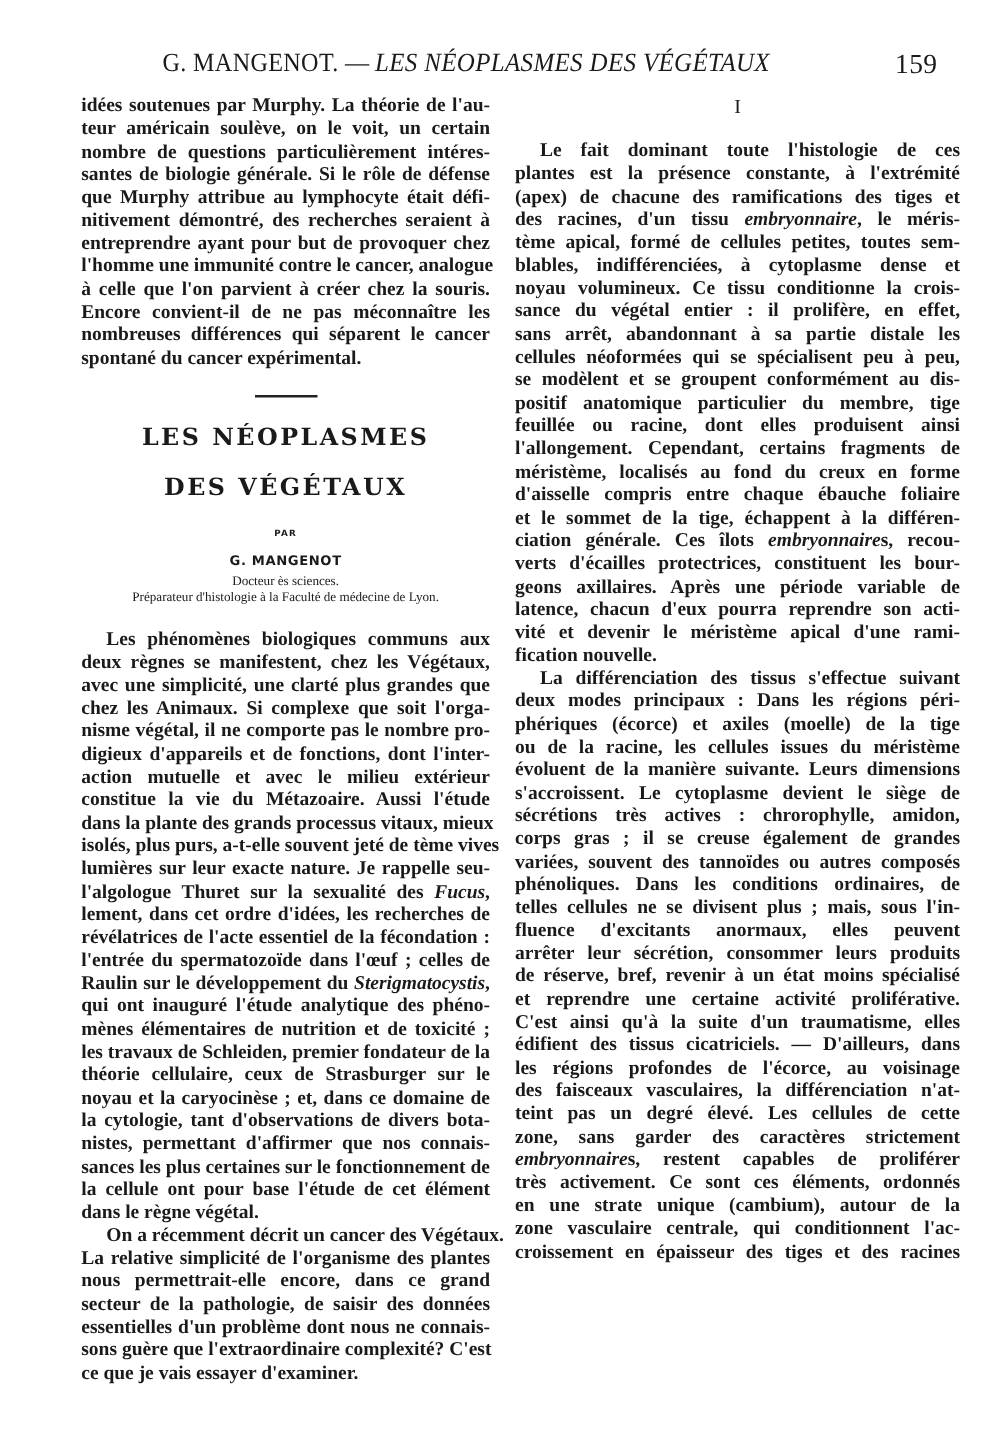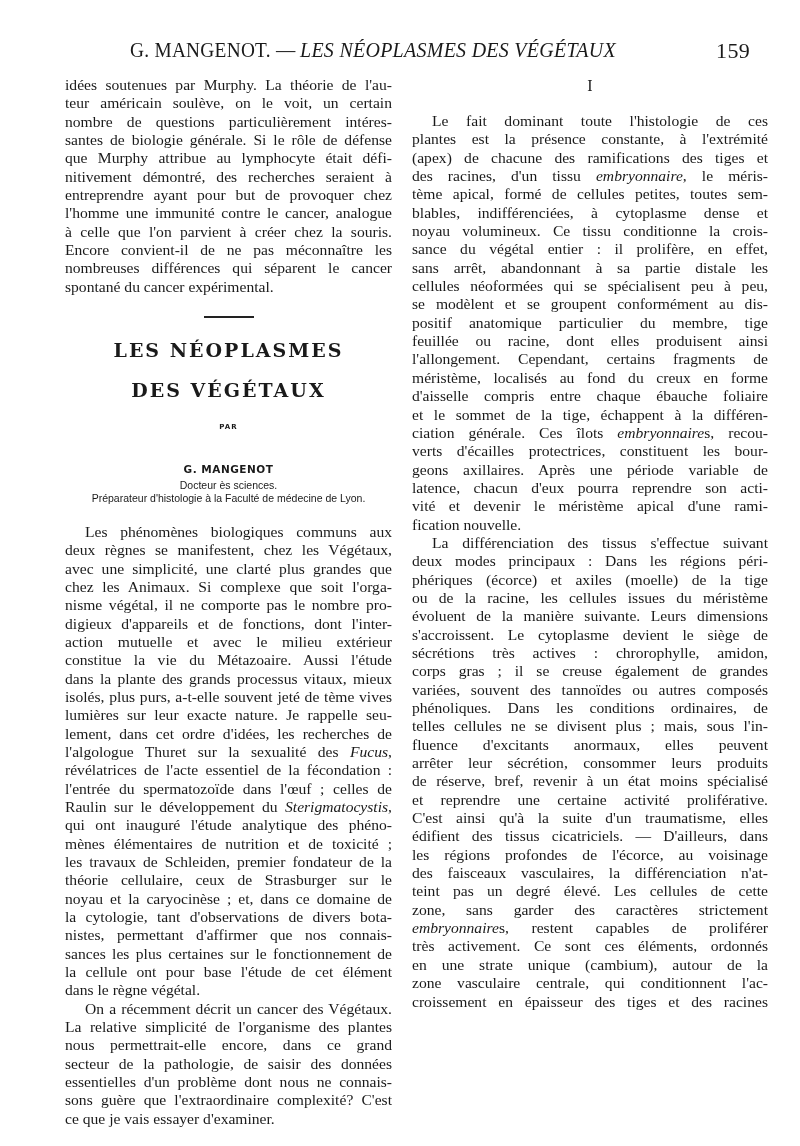--- a/index.html
+++ b/index.html
@@ -12,35 +12,35 @@
       font-family: "Liberation Serif", serif; font-size: 21px; letter-spacing: 0.3px;
     }
     .rh-author { position: absolute; left: 0; top: 0; font-weight: normal; transform: scaleX(0.92); transform-origin: left; }
     .rh-title { position: absolute; left: 170px; top: 0; font-style: italic; transform: scaleX(0.95); transform-origin: left; }
     .rh-page { position: absolute; right: 0; top: 0; font-size: 22px; }
 
     .col { position: absolute; top: 76px; font-family: "Liberation Serif", serif; font-size: 15.6px; line-height: 18.35px; text-align: justify; }
     .col-left { left: 65px; width: 327px; }
     .col-right { left: 412px; width: 356px; }
 
-    .para { margin: 0; text-indent: 0; }
+    .para { margin: 0; text-indent: 0; font-weight: bold; }
     .para .line { display: block; text-align: justify; text-align-last: justify; white-space: nowrap; }
     .para .line.last { text-align-last: left; }
     .para .line.first-indent { padding-left: 20px; }
     em { font-style: italic; }
 
     .divider { width: 50px; height: 2px; background: #222; margin: 20px auto 20px auto; }
 
     .article-title {
       font-family: "DejaVu Serif", serif; font-weight: bold; font-size: 19px; letter-spacing: 2px;
       text-align: center; line-height: 24px; margin: 16px;
     }
     .by { text-align: center; font-family: "DejaVu Sans", sans-serif; font-size: 7px; font-weight: bold; letter-spacing: 1px; margin-top: 14px; }
-    .author-name { text-align: center; font-family: "DejaVu Sans", sans-serif; font-weight: bold; font-size: 10.5px; margin-top: 24px; letter-spacing: 0.5px; }
-    .author-line { text-align: center; font-family: Liberation Sans, sans-serif; font-size: 10.5px; line-height: 13px; }
+    .author-name { text-align: center; font-family: "DejaVu Sans", sans-serif; font-weight: bold; font-size: 10.5px; margin-top: 4px; letter-spacing: 0.5px; }
+    .author-line { text-align: center; font-family: Liberation Serif, serif; font-size: 10.5px; line-height: 13px; }
     .title-block { margin-bottom: 18px; }
 
     .section-num { text-align: center; font-size: 16px; margin: 0 0 16px 0; line-height: 20px; }
   </style>
 </head>
 <body>
 
 <div class="running-head">
   <span class="rh-author">G. MANGENOT. —</span>
   <span class="rh-title">LES NÉOPLASMES DES VÉGÉTAUX</span>
@@ -79,22 +79,22 @@
       <span class="line">deux règnes se manifestent, chez les Végétaux,</span>
       <span class="line">avec une simplicité, une clarté plus grandes que</span>
       <span class="line">chez les Animaux. Si complexe que soit l'orga-</span>
       <span class="line">nisme végétal, il ne comporte pas le nombre pro-</span>
       <span class="line">digieux d'appareils et de fonctions, dont l'inter-</span>
       <span class="line">action mutuelle et avec le milieu extérieur</span>
       <span class="line">constitue la vie du Métazoaire. Aussi l'étude</span>
       <span class="line">dans la plante des grands processus vitaux, mieux</span>
       <span class="line">isolés, plus purs, a-t-elle souvent jeté de tème vives</span>
       <span class="line">lumières sur leur exacte nature. Je rappelle seu-</span>
+      <span class="line">l'algologue Thuret sur la sexualité des <em>Fucus</em>,</span>
       <span class="line">lement, dans cet ordre d'idées, les recherches de</span>
-      <span class="line">l'algologue Thuret sur la sexualité des <em>Fucus</em>,</span>
       <span class="line">révélatrices de l'acte essentiel de la fécondation :</span>
       <span class="line">l'entrée du spermatozoïde dans l'œuf ; celles de</span>
       <span class="line">Raulin sur le développement du <em>Sterigmatocystis</em>,</span>
       <span class="line">qui ont inauguré l'étude analytique des phéno-</span>
       <span class="line">mènes élémentaires de nutrition et de toxicité ;</span>
       <span class="line">les travaux de Schleiden, premier fondateur de la</span>
       <span class="line">théorie cellulaire, ceux de Strasburger sur le</span>
       <span class="line">noyau et la caryocinèse ; et, dans ce domaine de</span>
       <span class="line">la cytologie, tant d'observations de divers bota-</span>
       <span class="line">nistes, permettant d'affirmer que nos connais-</span>

